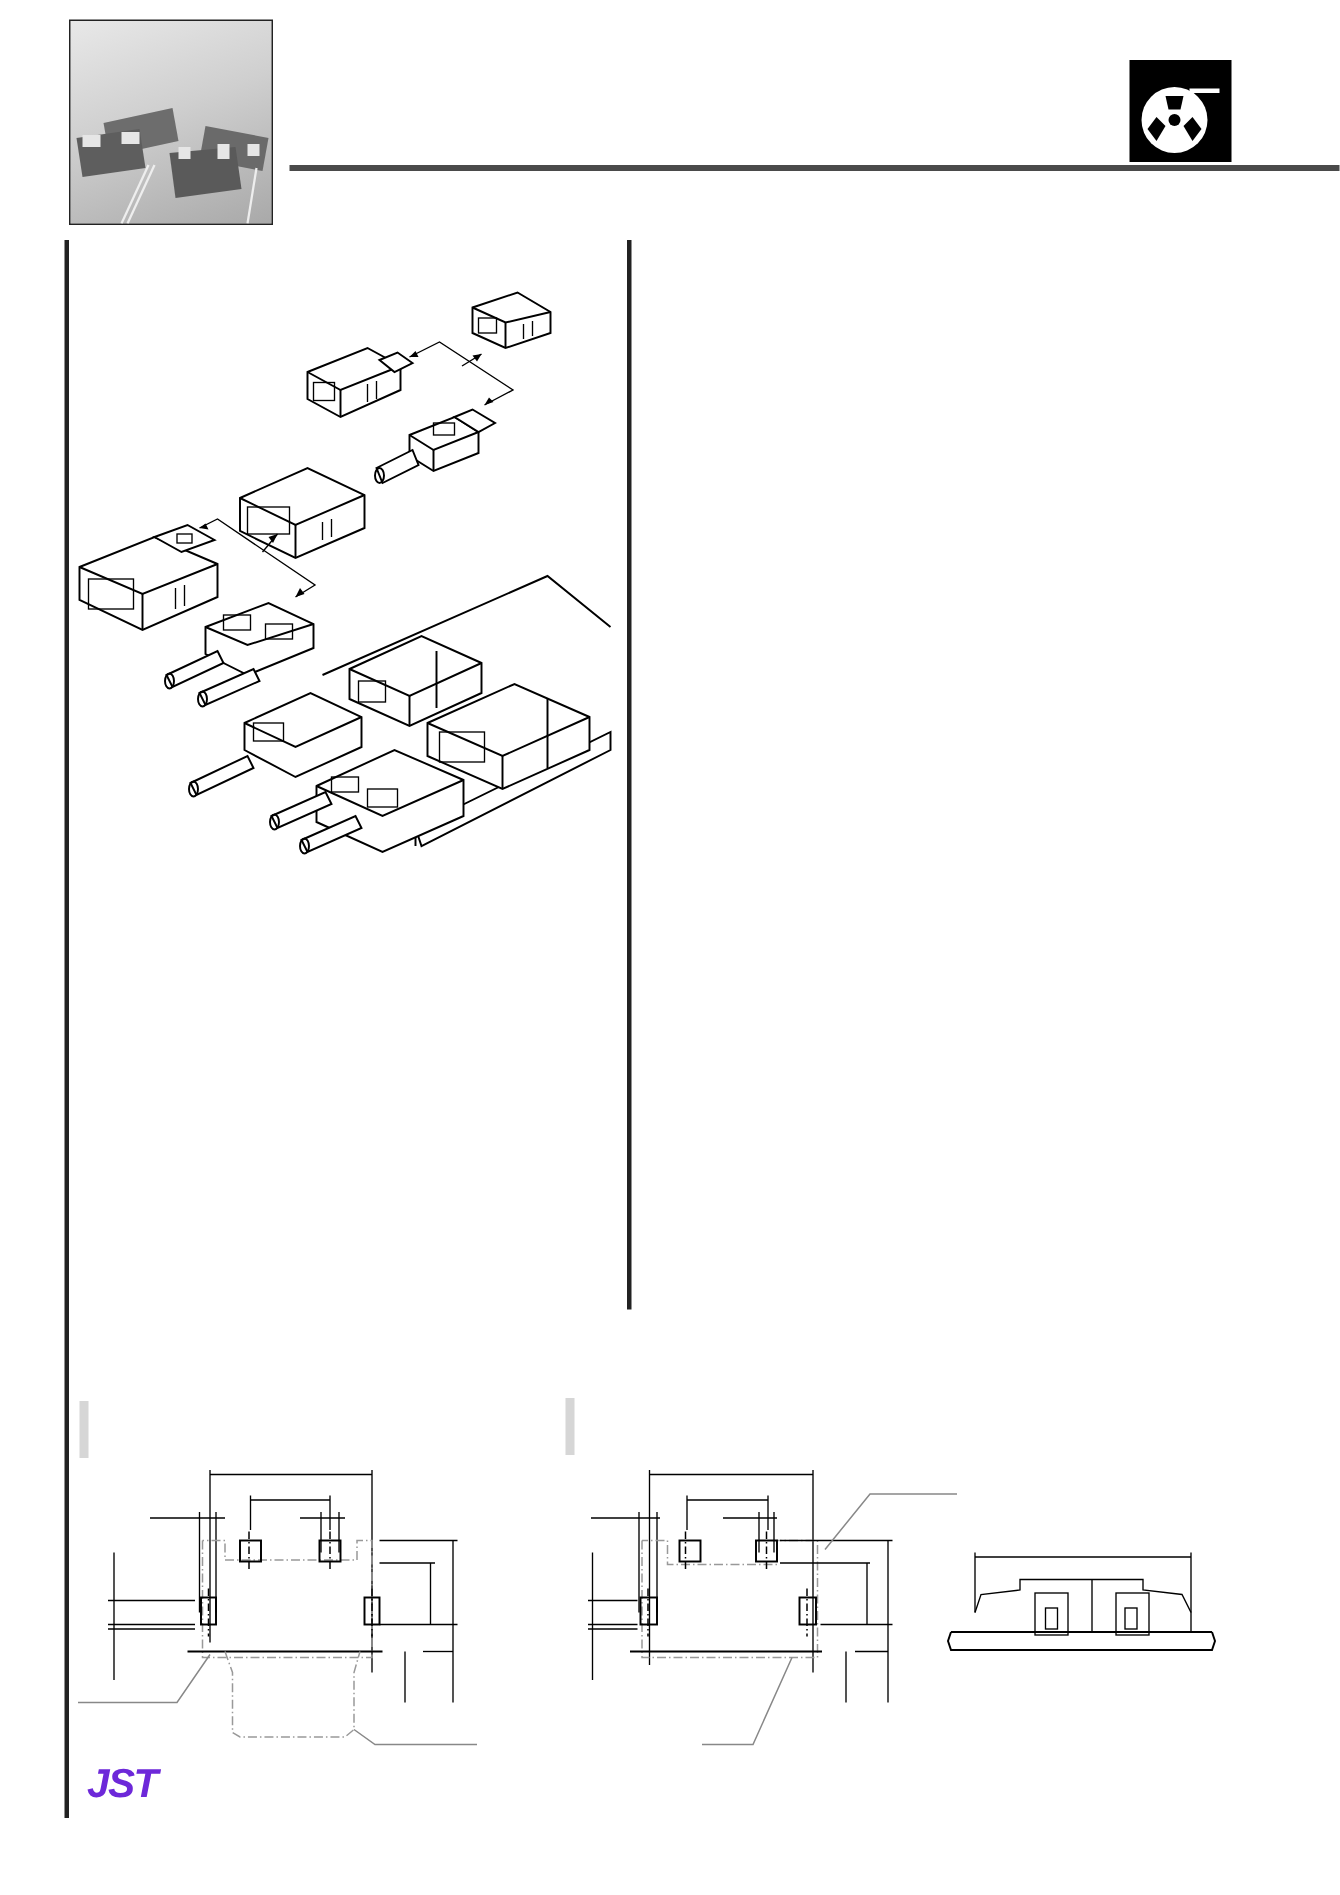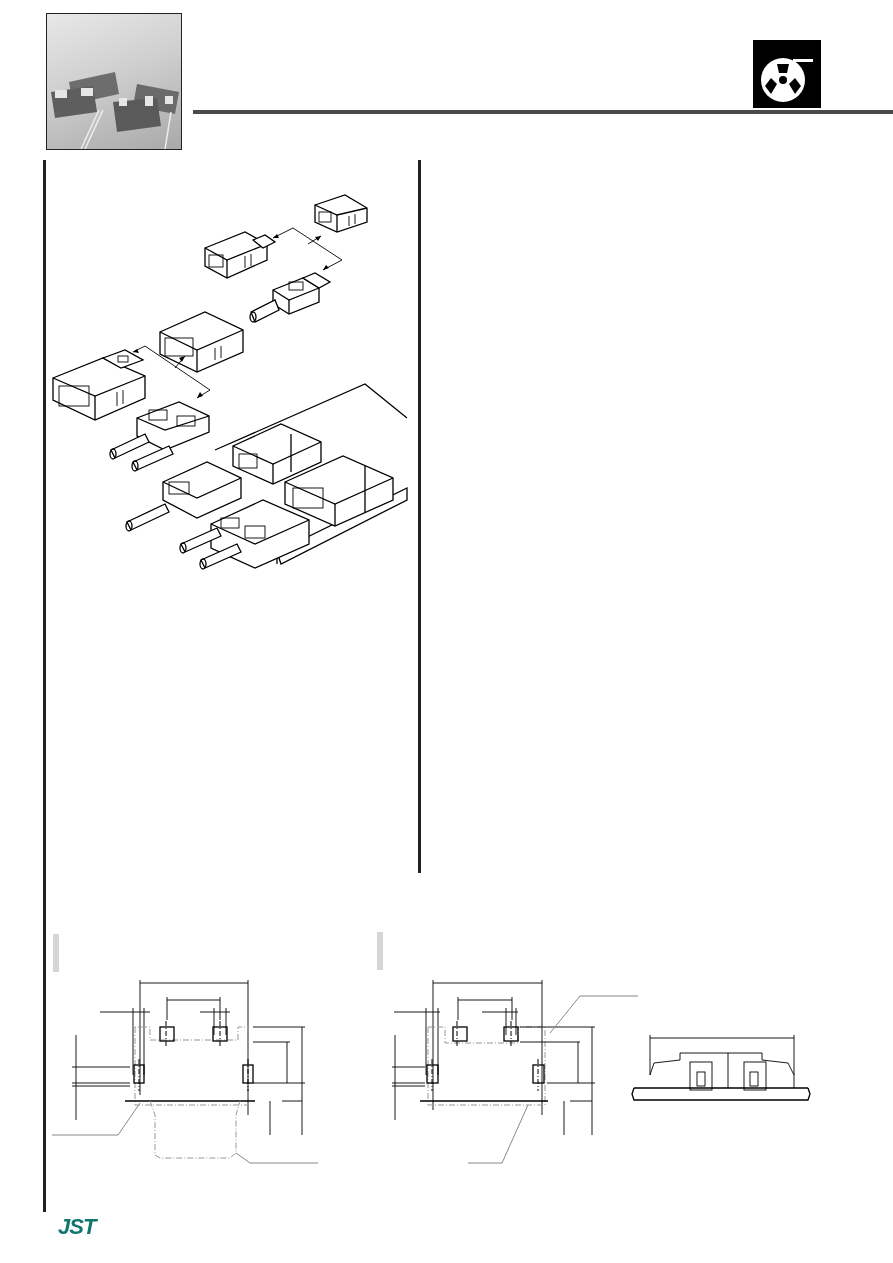--- a/index.html
+++ b/index.html
@@ -4,21 +4,21 @@
 <style>
   html, body { margin:0; padding:0; background:#ffffff; }
   body { width:893px; height:1263px; position:relative; overflow:hidden; font-family:"Liberation Sans", sans-serif; }
   .abs { position:absolute; }
   .photo { left:46px; top:13px; width:134px; height:135px; border:1px solid #222; overflow:hidden;
            background:linear-gradient(160deg,#e8e8e8 0%,#cfcfcf 45%,#a9a9a9 100%); }
   .header-rule { left:193px; top:110px; width:700px; height:4px; background:#4a4a4a; }
   .reel { left:753px; top:40px; width:68px; height:68px; background:#000; }
   .vrule { background:#222; width:3px; }
   .section-tab { width:6px; height:38px; background:#d6d6d6; }
-  .logo { left:58px; top:1214px; font-weight:bold; font-style:italic; font-size:22px; letter-spacing:-1px; color:#0f766e; font-family:"Liberation Sans", sans-serif; }
+  .logo { left:58px; top:1174px; font-weight:bold; font-style:italic; font-size:27px; letter-spacing:-1px; color:#6d28d9; font-family:"Liberation Sans", sans-serif; }
   svg { position:absolute; overflow:visible; }
   .ln { stroke:#000; stroke-width:1.3; fill:none; }
   .lnf { stroke:#000; stroke-width:1.3; fill:#fff; }
   .thin { stroke:#000; stroke-width:0.9; fill:none; }
   .gray { stroke:#888; stroke-width:1; fill:none; }
   .dash { stroke:#999; stroke-width:1; fill:none; stroke-dasharray:6 2 1 2; }
   .cl { stroke:#000; stroke-width:1; fill:none; stroke-dasharray:5 2 1 2; }
 </style>
 </head>
 <body>

